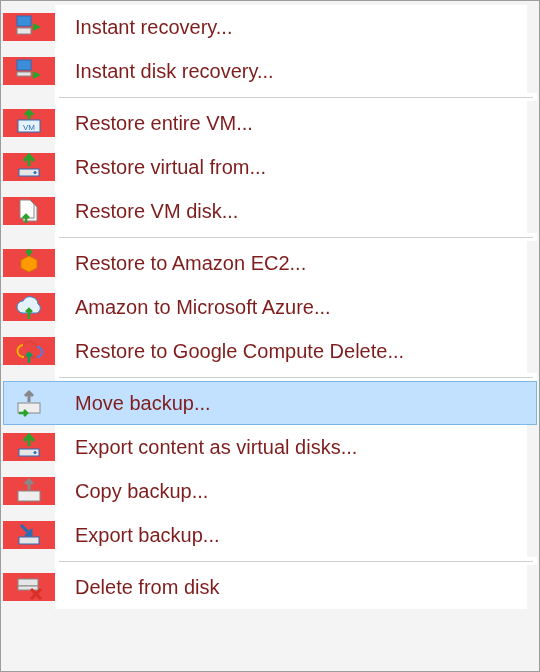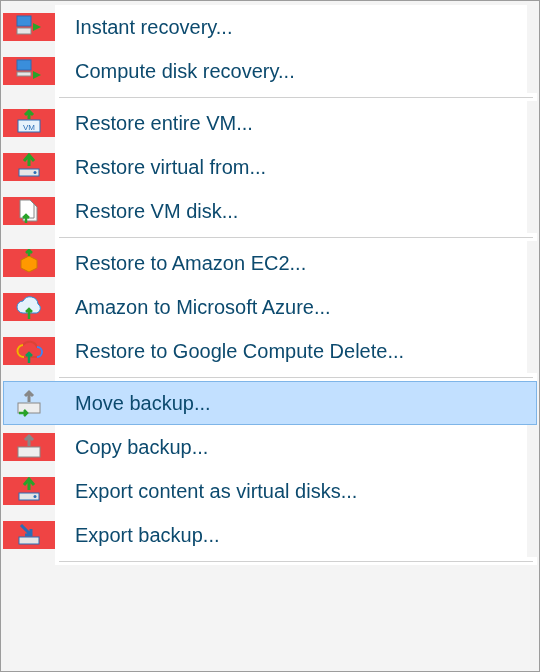--- a/index.html
+++ b/index.html
@@ -32,21 +32,21 @@
     background: #f4f4f4;
     position: relative;
   }
   .item .label-area {
     flex: 1 1 auto;
     background: #ffffff;
     height: 100%;
     display: flex;
     align-items: center;
     padding-left: 20px;
-    color: #0c4a6e;
+    color: #7f1d1d;
   }
   .item.selected {
     background: #c2e0ff;
   }
   .item.selected .label-area {
     background: #c2e0ff;
   }
   .item.selected {
     outline: 1px solid #7eb5e8;
     outline-offset: -1px;
@@ -106,21 +106,21 @@
     <div class="gutter">
       <span class="icon">
         <svg viewBox="0 0 28 28">
             <rect x="2" y="3" width="14" height="10" fill="#3a8edb" stroke="#2a6db5"></rect>
             <rect x="2" y="15" width="14" height="4" fill="#e6e6e6" stroke="#888"></rect>
             <path d="M18 14 L26 18 L18 22 Z" fill="#29a329"></path>
           </svg>
       </span>
     </div>
     <div class="label-area">
-        <span>Compute disk recovery...</span>
+        <span>Instant disk recovery...</span>
       </div>
   </div>
 
   <div class="separator">
     <div class="gutter"></div>
       <div class="line-holder"></div>
   </div>
 
   <div class="item">
     <div class="gutter">
@@ -234,58 +234,72 @@
     </div>
     <div class="label-area">
         <span>Move backup...</span>
       </div>
   </div>
 
   <div class="item">
     <div class="gutter">
       <span class="icon">
         <svg viewBox="0 0 28 28">
-            <rect x="3" y="14" width="22" height="10" fill="#eee" stroke="#888"></rect>
-            <path d="M14 3 L14 13 M10 7 L14 3 L18 7" stroke="#888" stroke-width="3" fill="none"></path>
-          </svg>
-      </span>
-    </div>
-    <div class="label-area">
-        <span>Copy backup...</span>
-      </div>
-  </div>
-
-  <div class="item">
-    <div class="gutter">
-      <span class="icon">
-        <svg viewBox="0 0 28 28">
             <rect x="4" y="16" width="20" height="7" fill="#e6e6e6" stroke="#2a6db5"></rect>
             <circle cx="20" cy="19.5" r="1.5" fill="#2a6db5"></circle>
             <path d="M14 2 L14 13 M9 8 L14 2 L19 8" stroke="#29a329" stroke-width="3" fill="none"></path>
           </svg>
       </span>
     </div>
     <div class="label-area">
         <span>Export content as virtual disks...</span>
       </div>
   </div>
 
   <div class="item">
     <div class="gutter">
       <span class="icon">
         <svg viewBox="0 0 28 28">
+            <rect x="3" y="14" width="22" height="10" fill="#eee" stroke="#888"></rect>
+            <path d="M14 3 L14 13 M10 7 L14 3 L18 7" stroke="#888" stroke-width="3" fill="none"></path>
+          </svg>
+      </span>
+    </div>
+    <div class="label-area">
+        <span>Copy backup...</span>
+      </div>
+  </div>
+
+  <div class="item">
+    <div class="gutter">
+      <span class="icon">
+        <svg viewBox="0 0 28 28">
             <rect x="4" y="16" width="20" height="7" fill="#e6e6e6" stroke="#2a6db5"></rect>
             <path d="M6 4 L16 14 M16 8 L16 14 L10 14" stroke="#2a6db5" stroke-width="3" fill="none"></path>
           </svg>
       </span>
     </div>
     <div class="label-area">
         <span>Export backup...</span>
       </div>
   </div>
 
   <div class="separator">
     <div class="gutter"></div>
       <div class="line-holder"></div>
   </div>
 
+  <div class="item">
+    <div class="gutter">
+      <span class="icon">
+        <svg viewBox="0 0 28 28">
+            <rect x="3" y="6" width="20" height="7" fill="#e6e6e6" stroke="#888"></rect>
+            <rect x="3" y="13" width="20" height="4" fill="#e6e6e6" stroke="#888"></rect>
+            <path d="M16 16 L26 26 M26 16 L16 26" stroke="#d93025" stroke-width="3"></path>
+          </svg>
+      </span>
+    </div>
+    <div class="label-area">
+        <span>Delete from disk</span>
+      </div>
+  </div>
 
 </div>
 
 </body></html>

